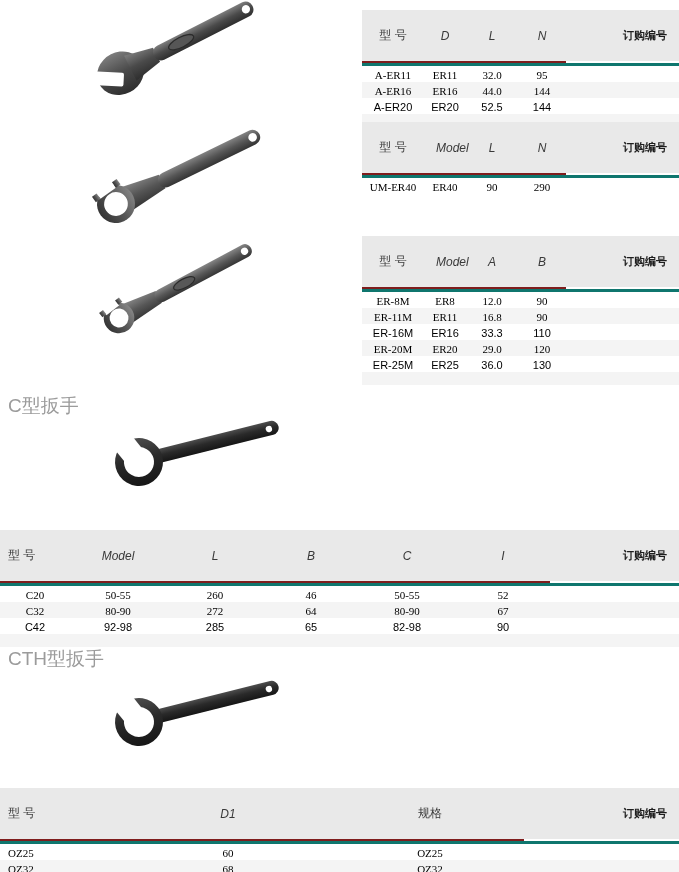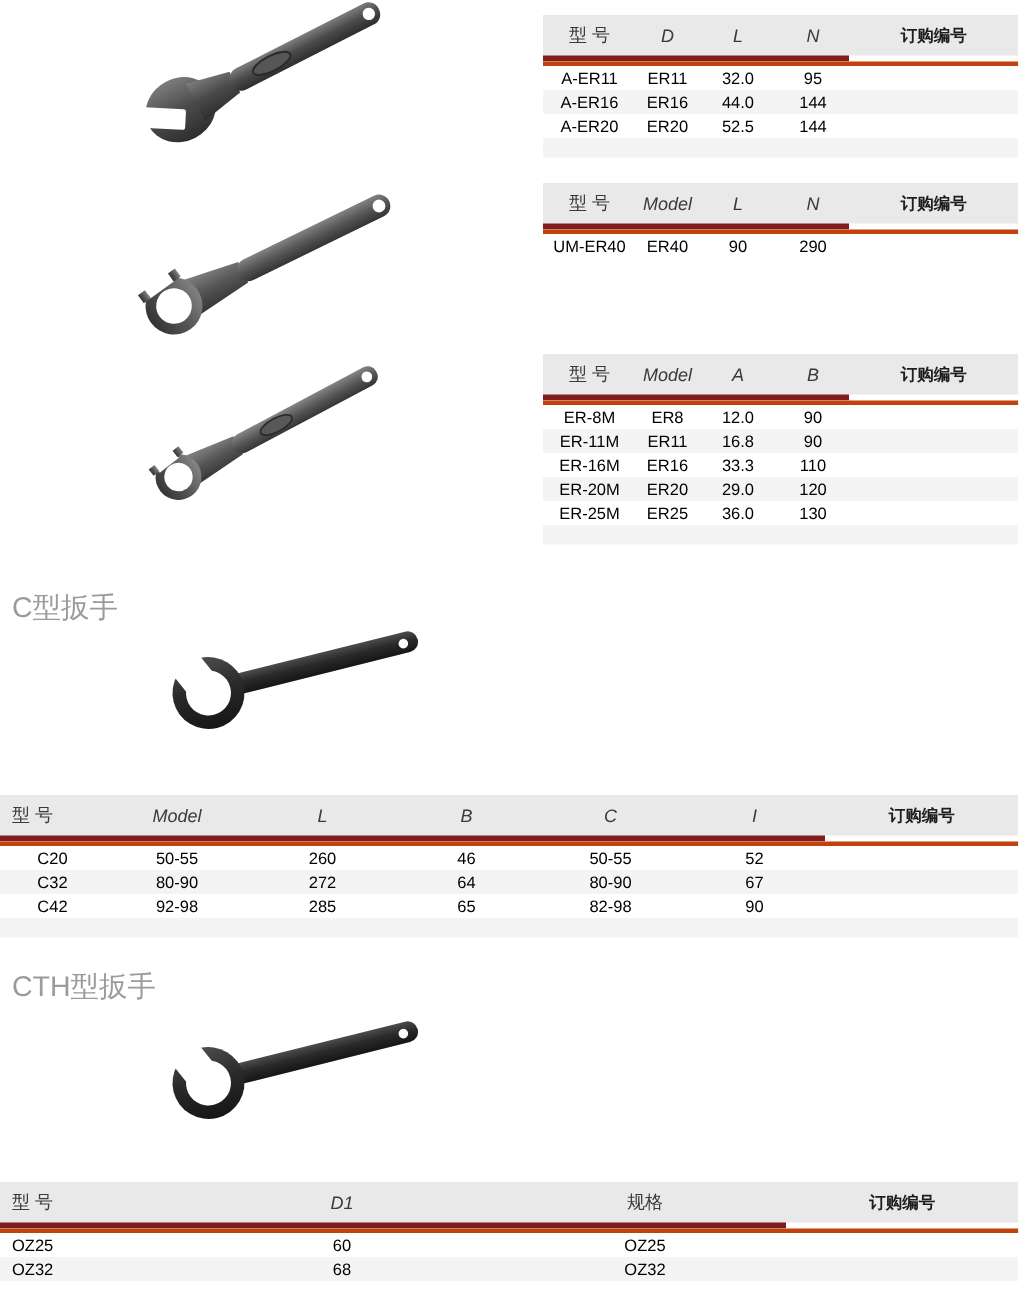--- a/index.html
+++ b/index.html
@@ -3,27 +3,27 @@
 <meta charset="utf-8">
 <style>
   html,body{margin:0;padding:0;background:#fff;}
   .page{
     position:relative;width:679px;height:872px;background:#fff;overflow:hidden;
     font-family:"Liberation Sans","DejaVu Sans",sans-serif;
   }
   table{position:absolute;border-collapse:separate;border-spacing:0;table-layout:fixed;}
   th{
     background:#e9e9e9;height:27px;font-weight:normal;font-size:12px;color:#3a3a3a;
-    text-align:center;padding:0;border-bottom:4px solid #7f1d1d;
+    text-align:center;padding:12px;border-bottom:2px solid #7f1d1d;
   }
   th.it{font-style:italic;}
-  th.order{font-weight:bold;font-size:11px;color:#1e1e1e;border-bottom-color:#ffffff;}
+  th.order{font-weight:bold;font-size:11px;color:#1e1e1e;border-bottom-color:#ffffff;text-align:right;}
   td{height:15px;font-size:11px;text-align:center;padding:1px 0 0 0;color:#000;background:#fff;}
-  tbody tr:first-child td{border-top:3px solid #c2410c;}
-  tr.alt td{background:#f4f4f4;}
+  tbody tr:first-child td{border-top:3px solid #0f766e;font-family:Liberation Serif, serif;}
+  tr.alt td{background:#f4f4f4;font-family:Liberation Serif, serif;}
   tr.spacer td{background:#f4f4f4;height:12px;}
   .left{text-align:left;padding-left:8px;}
   .section-title{position:absolute;font-size:19px;color:#9b9b9b;font-weight:400;line-height:22px;}
   .figure{position:absolute;}
   .figure svg{overflow:visible;display:block;}
 </style>
 </head>
 <body>
 
 <div class="page">

